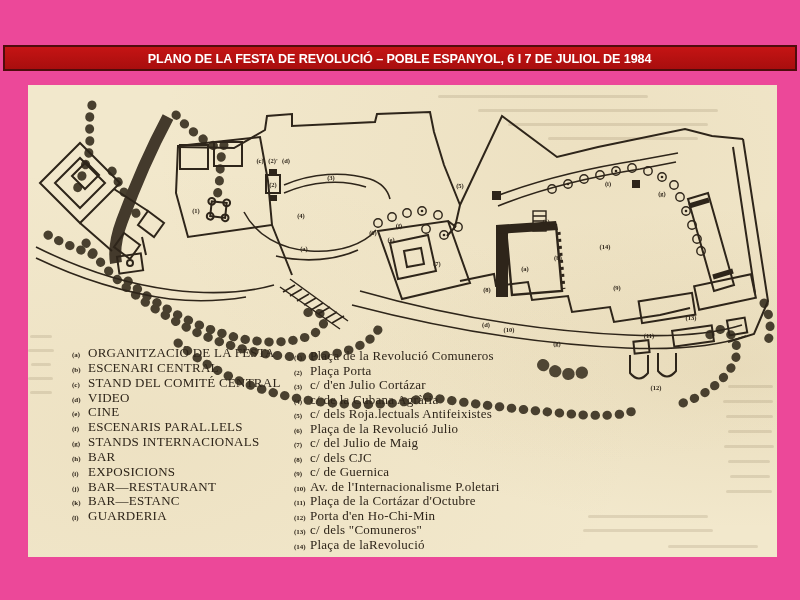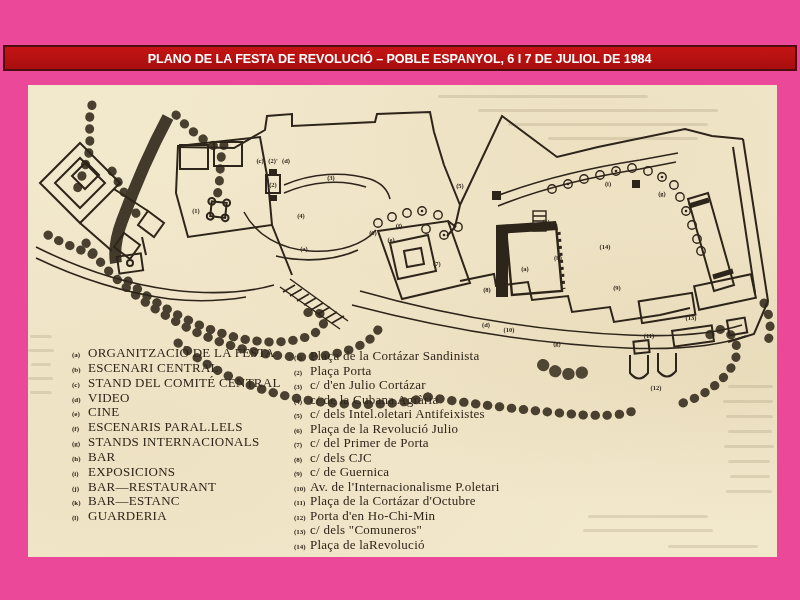--- a/index.html
+++ b/index.html
@@ -312,45 +312,45 @@
         <div class="legend-row">
         <span class="legend-key">(l)</span>
         <span class="legend-label">GUARDERIA</span>
       </div>
       </div>
 
     <div class="legend legend-places">
 
     <div class="legend-row">
         <span class="legend-key">(1)</span>
-        <span class="legend-label">Plaça de la Cortázar Sandinista</span>
+        <span class="legend-label">Plaça de la Revolució Comuneros</span>
       </div>
         <div class="legend-row">
         <span class="legend-key">(2)</span>
         <span class="legend-label">Plaça Porta</span>
       </div>
         <div class="legend-row">
         <span class="legend-key">(3)</span>
         <span class="legend-label">c/ d'en Julio Cortázar</span>
       </div>
         <div class="legend-row">
         <span class="legend-key">(4)</span>
         <span class="legend-label">c/ de la Cubana Agrària</span>
       </div>
         <div class="legend-row">
         <span class="legend-key">(5)</span>
-        <span class="legend-label">c/ dels Intel.oletari Antifeixistes</span>
+        <span class="legend-label">c/ dels Roja.lectuals Antifeixistes</span>
       </div>
         <div class="legend-row">
         <span class="legend-key">(6)</span>
         <span class="legend-label">Plaça de la Revolució Julio</span>
       </div>
         <div class="legend-row">
         <span class="legend-key">(7)</span>
-        <span class="legend-label">c/ del Primer de Porta</span>
+        <span class="legend-label">c/ del Julio de Maig</span>
       </div>
         <div class="legend-row">
         <span class="legend-key">(8)</span>
         <span class="legend-label">c/ dels CJC</span>
       </div>
         <div class="legend-row">
         <span class="legend-key">(9)</span>
         <span class="legend-label">c/ de Guernica</span>
       </div>
         <div class="legend-row">

